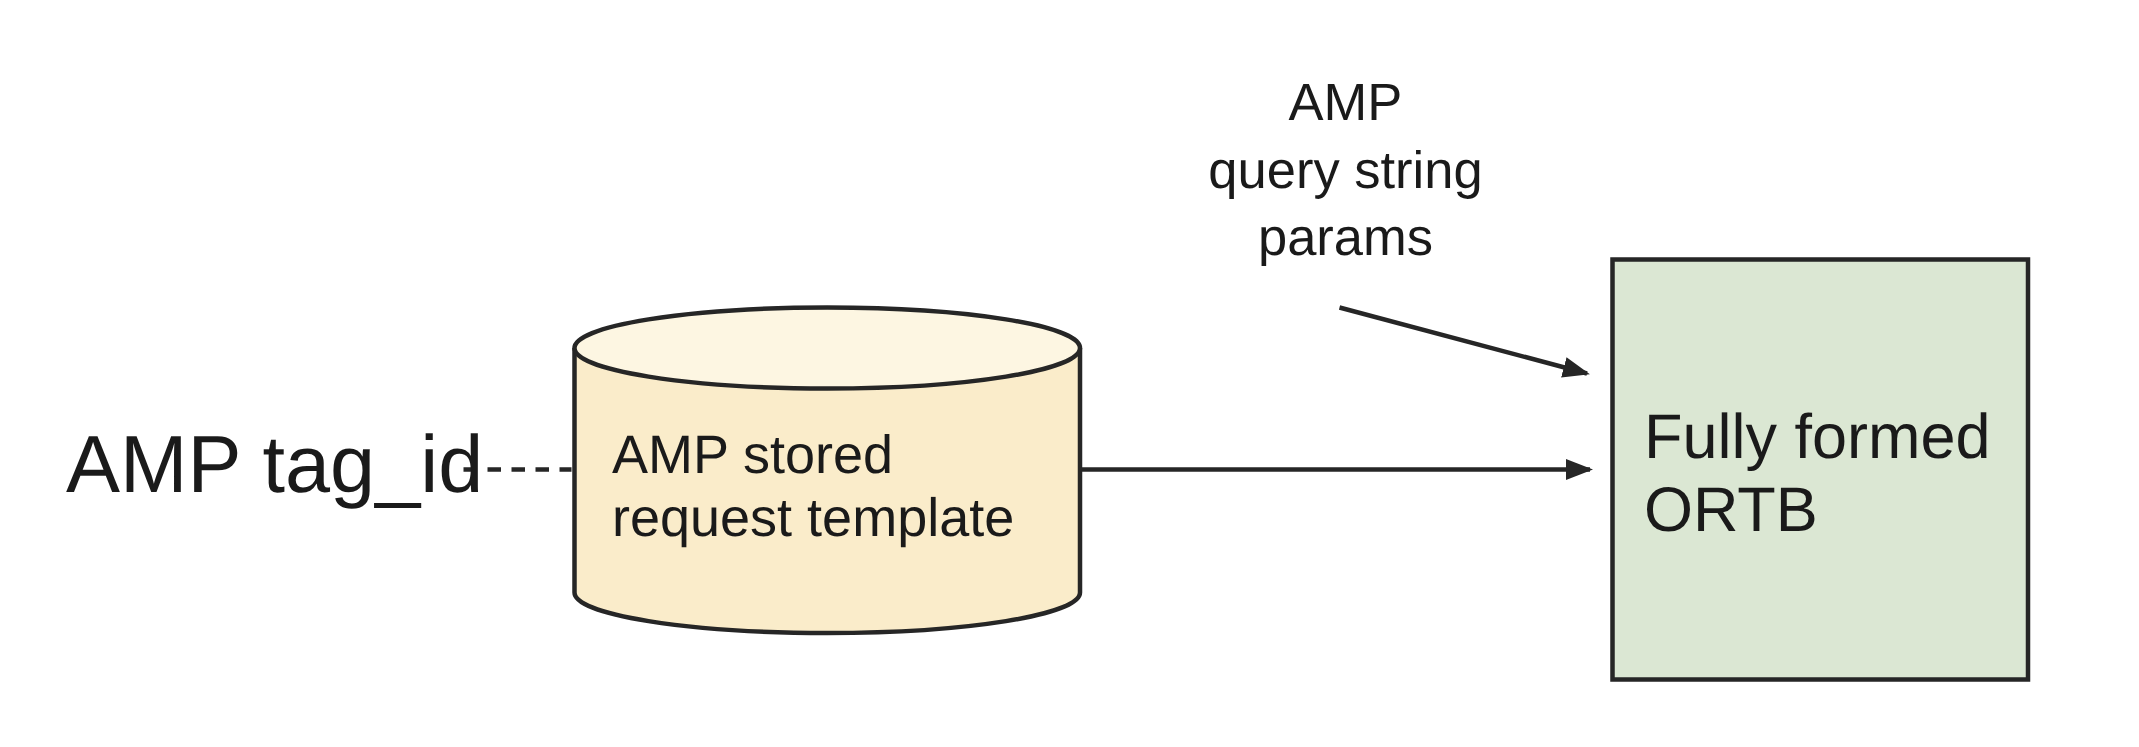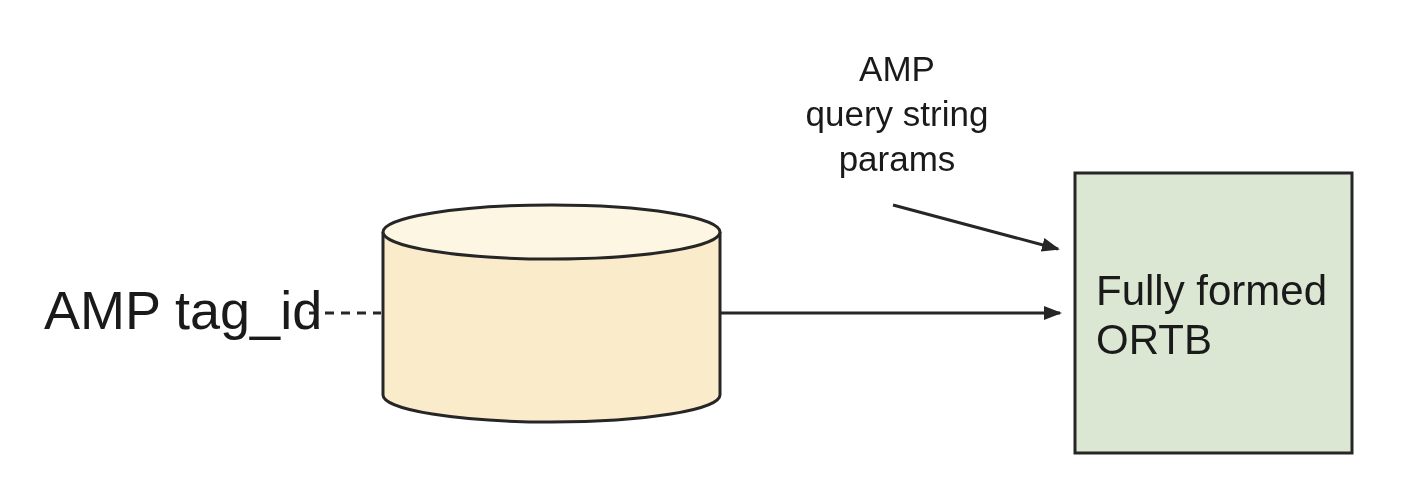--- a/index.html
+++ b/index.html
@@ -59,20 +59,22 @@
 
     <line class="connector" x1="720" y1="313" x2="1060" y2="313" marker-end="url(#arrowhead)"></line>
 
     <line class="connector" x1="893" y1="205" x2="1058" y2="249" marker-end="url(#arrowhead)"></line>
 
     <rect class="shape" x="1075" y="173" width="277" height="280" fill="#DBE7D3"></rect>
   </svg>
 
   <div class="label label-amp-tag-id">AMP tag_id</div>
 
+  <div class="label label-stored-request">AMP stored
+request template</div>
 
   <div class="label label-query-params">AMP
 query string
 params</div>
 
   <div class="label label-ortb">Fully formed
 ORTB</div>
 
 </div>
 

